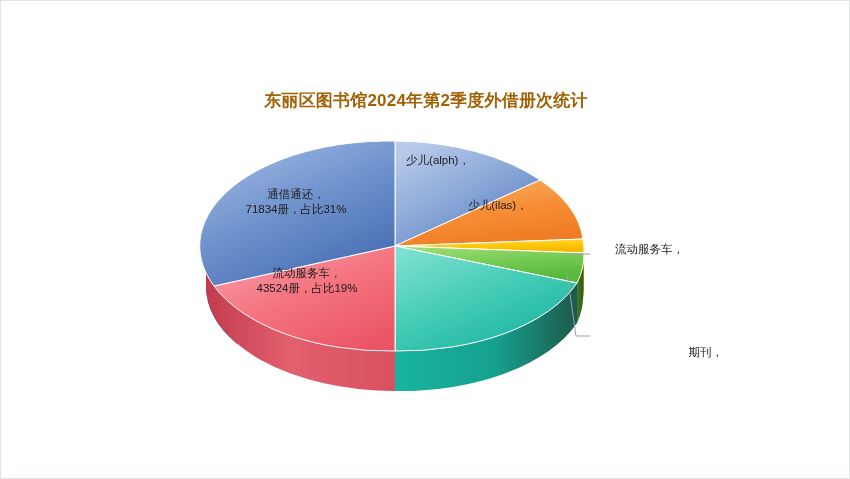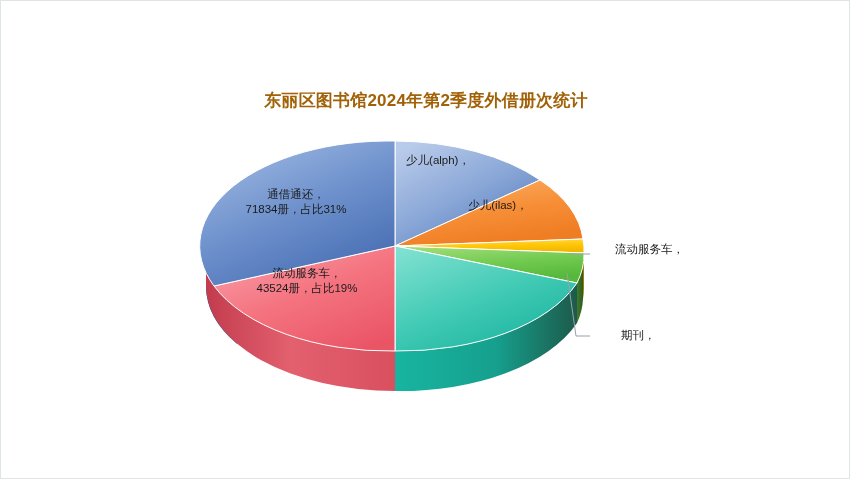--- a/index.html
+++ b/index.html
@@ -42,21 +42,21 @@
     color: #1a1a1a;
     white-space: nowrap;
     pointer-events: none;
   }
   .slice-label .ln {
     display: block;
   }
   #label-shaoer-alph { left: 362px; top: 152px; width: 150px; }
   #label-shaoer-ilas { left: 422px; top: 197px; width: 150px; }
   #label-xinshu      { left: 592px; top: 241px; width: 130px; text-align: left; }
-  #label-qikan       { left: 592px; top: 327px; width: 130px; text-align: left; }
+  #label-qikan       { left: 592px; top: 344px; width: 130px; text-align: right; }
   #label-tongjie     { left: 395px; top: 266px; width: 150px; }
   #label-liudong     { left: 231px; top: 265px; width: 150px; }
   #label-chengshi    { left: 220px; top: 186px; width: 150px; }
   #label-xinshu .ln:first-child { padding-left: 22px; }
   #label-qikan .ln:first-child { padding-left: 28px; }
 </style>
 </head>
 <body>
 
 <div id="page">

